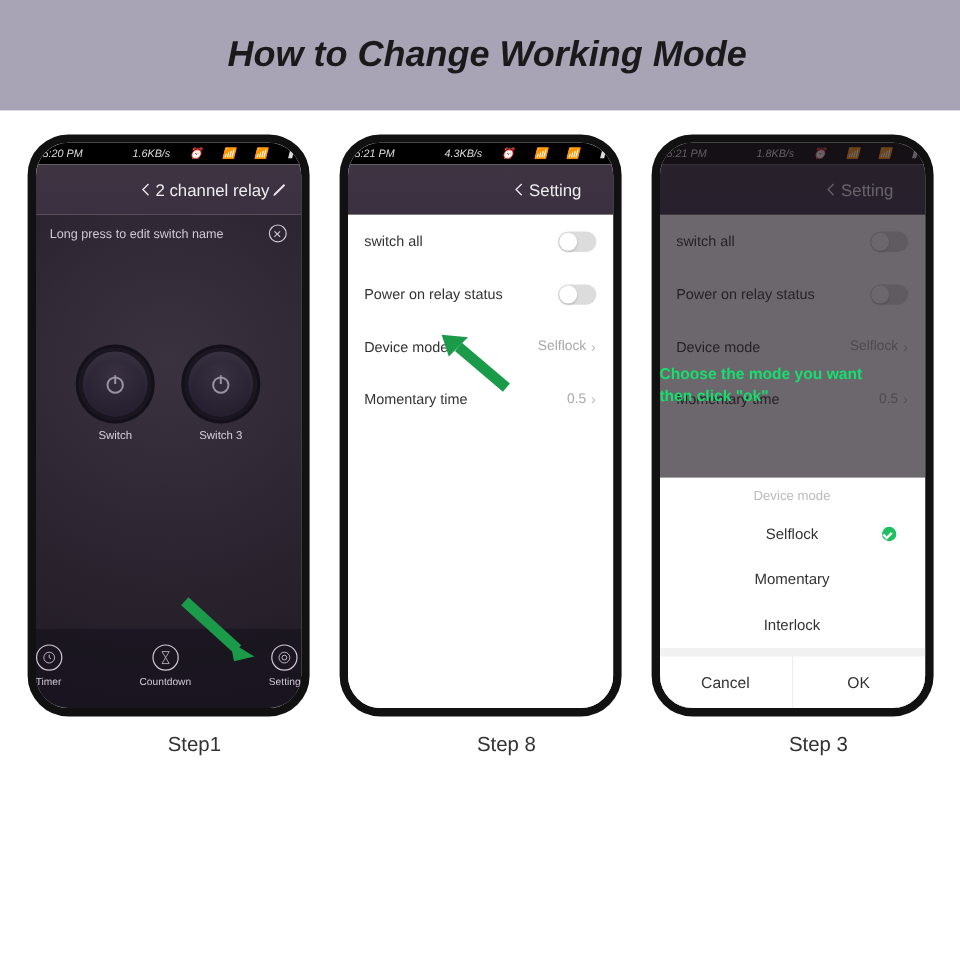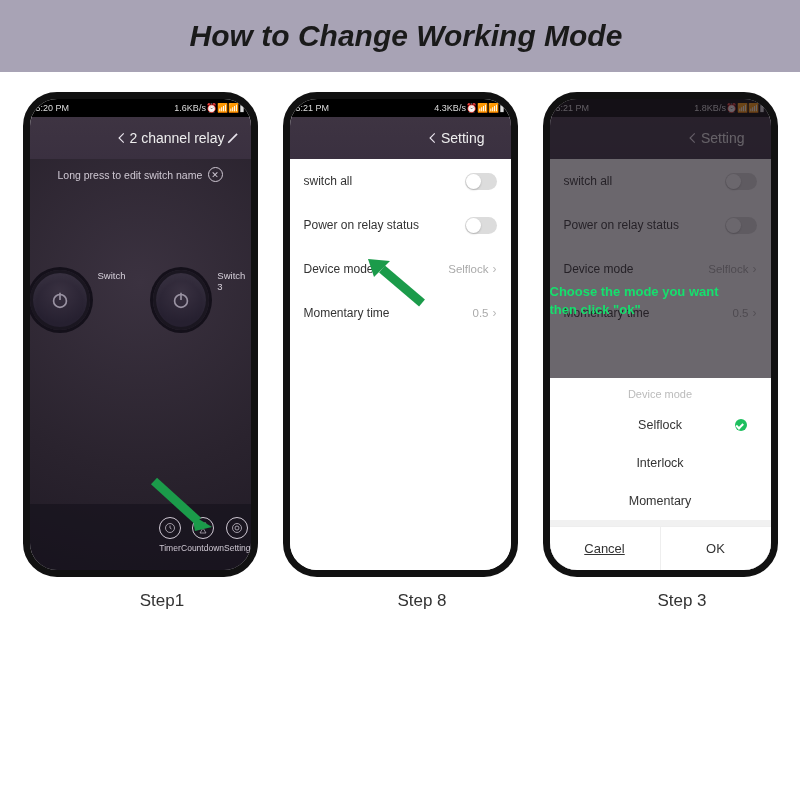--- a/index.html
+++ b/index.html
@@ -1,48 +1,48 @@
 <!DOCTYPE html>
 <html><head>
 <meta charset="utf-8">
 <style>
   * { margin: 0; padding: 0; box-sizing: border-box; font-family: Arial, Helvetica, sans-serif; }
   body { background: #fff; width: 800px; height: 800px; overflow: hidden; }
   .canvas { width: 800px; height: 800px; position: relative; background:#fff; }
-  .title-band { background: #a8a3b5; height: 72px; display: flex; align-items: center; justify-content: center; padding-left: 12px; }
+  .title-band { background: #a8a3b5; height: 92px; display: flex; align-items: center; justify-content: center; padding-left: 12px; }
   .title-band h1 { color: #1a1a1a; font-weight: 700; font-size: 30px; font-style: italic; }
 
   .phones { display: flex; justify-content: space-around; padding: 20px 10px 0 10px; }
   .phone { width: 235px; display:flex; flex-direction:column; align-items:center; }
   .phone-frame { width: 235px; height: 485px; border: 7px solid #111; border-radius: 34px; background: #fff; position: relative; overflow: hidden; }
   .screen { position: absolute; inset: 0; display:flex; flex-direction:column; }
   .step-label { margin-top: 14px; font-size: 17px; color: #333; margin-left: 44px; }
 
   
-  .statusbar { height: 18px; background: #000; color: #ddd; display:flex; align-items:center; justify-content:space-between; font-size: 9px; padding: 0 6px; }
-  .status-right { display:flex; gap:0; align-items:center; }
+  .statusbar { height: 18px; background: #000; color: #ddd; display:flex; align-items:center; justify-content:space-between; font-size: 9px; padding: 0 6px; font-style: italic; }
+  .status-right { display:flex; gap:16px; align-items:center; }
   .status-right span { font-size:9px; }
 
   
   .app-header { height: 42px; display:flex; align-items:center; justify-content:flex-end; padding: 0 10px; color:#eee; }
   .app-header.dark1 { background: linear-gradient(#3e3442,#3a3040); }
   .app-header .title { font-size: 14px; }
   .arrow-left { width:14px; height:14px; }
   .icon-btn { width:16px; height:16px; display:flex; align-items:center; justify-content:center; }
 
   
   .p1-body { flex:1; background: radial-gradient(circle at 50% 30%, #3b3240 0%, #2a232e 60%, #201a25 100%); color:#c9c3ce; position:relative; }
-  .tip-row { display:flex; align-items:center; justify-content:space-between; padding: 8px 28px; font-size: 10.5px; color: #cfc8d3; }
+  .tip-row { display:flex; align-items:center; justify-content:space-between; padding: 8px 12px; font-size: 10.5px; color: #cfc8d3; }
   .close-circle { width:15px; height:15px; border:1px solid #cfc8d3; border-radius:50%; display:flex; align-items:center; justify-content:center; font-size:9px; }
   .switch-row { display:flex; justify-content:center; gap: 28px; margin-top: 80px; }
   .power-btn { width: 60px; height:60px; border-radius:50%; border:3px solid #1a1620; background: radial-gradient(circle at 50% 35%, #393141, #262030 70%); display:flex; align-items:center; justify-content:center; box-shadow: 0 0 0 3px #14101a, inset 0 4px 6px rgba(255,255,255,0.05); }
-  .switch-col { display:flex; gap:8px; }
+  .switch-col { display:flex; flex-direction:column; align-items:center; gap:8px; }
   .switch-label { font-size: 9.5px; color:#d6d0da; }
 
-  .bottom-tabs { position:absolute; bottom:0; left:0; right:0; height: 66px; display:flex; justify-content:flex-end; align-items:center; background: rgba(20,16,26,0.6); padding-bottom:4px;}
+  .bottom-tabs { position:absolute; bottom:0; left:0; right:0; height: 66px; display:flex; justify-content:space-between; align-items:center; background: rgba(20,16,26,0.6); padding-bottom:4px;}
   .tab { display:flex; flex-direction:column; align-items:center; gap:4px; color:#cfc8d3; font-size:8.5px; }
   .tab-icon { width:22px; height:22px; border:1.5px solid #cfc8d3; border-radius:50%; display:flex; align-items:center; justify-content:center; }
 
   
   .settings-body { flex:1; background:#fff; }
   .setting-row { height: 44px; display:flex; align-items:center; justify-content:space-between; padding: 16px 14px; font-size: 12px; color:#333; }
   .setting-value { color:#aaa; font-size:11.5px; display:flex; align-items:center; gap:4px; }
   .chev { color:#bbb; font-size:12px; }
   .toggle { width:32px; height:17px; background:#dcdcdc; border-radius:10px; position:relative; }
   .toggle::after { content:""; position:absolute; width:15px; height:15px; border-radius:50%; background:#fff; top:1px; left:1px; box-shadow:0 1px 2px rgba(0,0,0,0.2); }
@@ -51,21 +51,21 @@
   .dim-overlay { position:absolute; inset:0; background:rgba(30,25,34,0.66); }
   .overlay-text { position:absolute; left:0; top:184px; color:#15e06d; font-size:13px; font-weight:700; line-height:1.35; }
   .sheet { position:absolute; left:0; right:0; bottom:0; background:#fff; }
   .sheet-title { text-align:center; color:#bbb; font-size:11px; padding:10px 0 6px 0; }
   .sheet-option { height:38px; display:flex; align-items:center; justify-content:center; font-size:12.5px; color:#333; position:relative; }
   .sheet-option.selected::after { content:""; position:absolute; right:24px; width:12px; height:12px; border-radius:50%; background:#1dbf5e; }
   .sheet-option.selected::before { content:""; position:absolute; right:27.5px; width:5px; height:2.5px; border-left:2px solid #fff; border-bottom:2px solid #fff; transform: rotate(-45deg); z-index:2; top:17px; }
   .sheet-divider { height:6px; background:#f1f1f1; }
   .sheet-actions { display:flex; height:44px; border-top:1px solid #eee; }
   .sheet-actions div { flex:1; display:flex; align-items:center; justify-content:center; font-size:13px; color:#333; }
-  .sheet-actions div:first-child { border-right:1px solid #eee;text-decoration:underline; }
+  .sheet-actions div:first-child { border-right:1px solid #eee; }
 
   
   .arrow-ann { position:absolute; }
   .arrow-ann svg { display:block; }
 </style>
 </head>
 <body>
 
 <div class="canvas">
   <div class="title-band">
@@ -277,24 +277,24 @@
             <div>Choose the mode you want</div>
             <div>then click "ok"</div>
           </div>
 
           <div class="sheet">
             <div class="sheet-title">Device mode</div>
             <div class="sheet-option selected">
                 <span>Selflock</span>
               </div>
             <div class="sheet-option">
+                <span>Momentary</span>
+              </div>
+            <div class="sheet-option">
                 <span>Interlock</span>
-              </div>
-            <div class="sheet-option">
-                <span>Momentary</span>
               </div>
             <div class="sheet-divider"></div>
             <div class="sheet-actions">
               <div>
                   <span>Cancel</span>
                 </div>
               <div>
                   <span>OK</span>
                 </div>
             </div>

